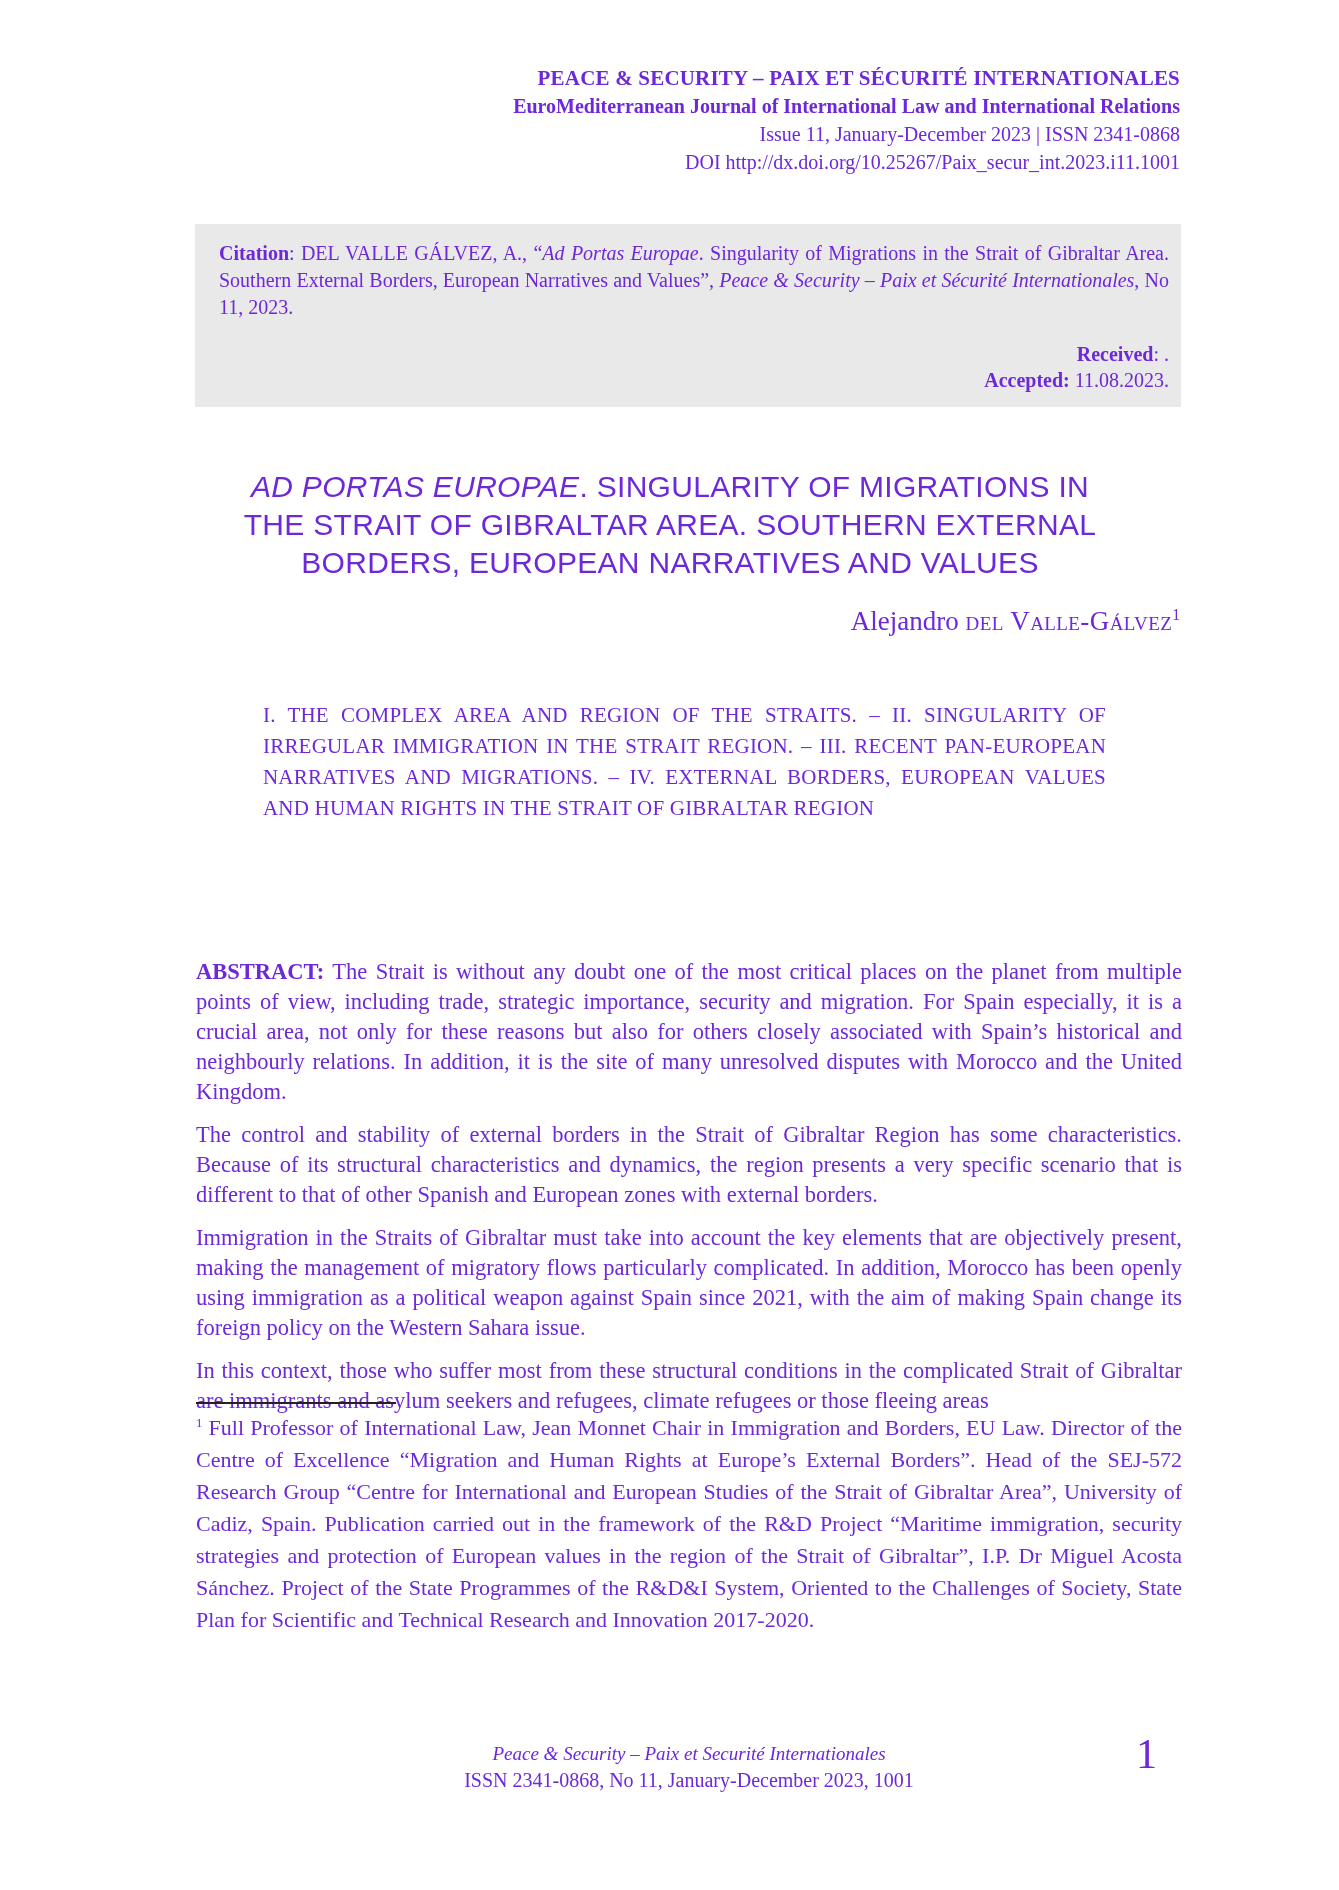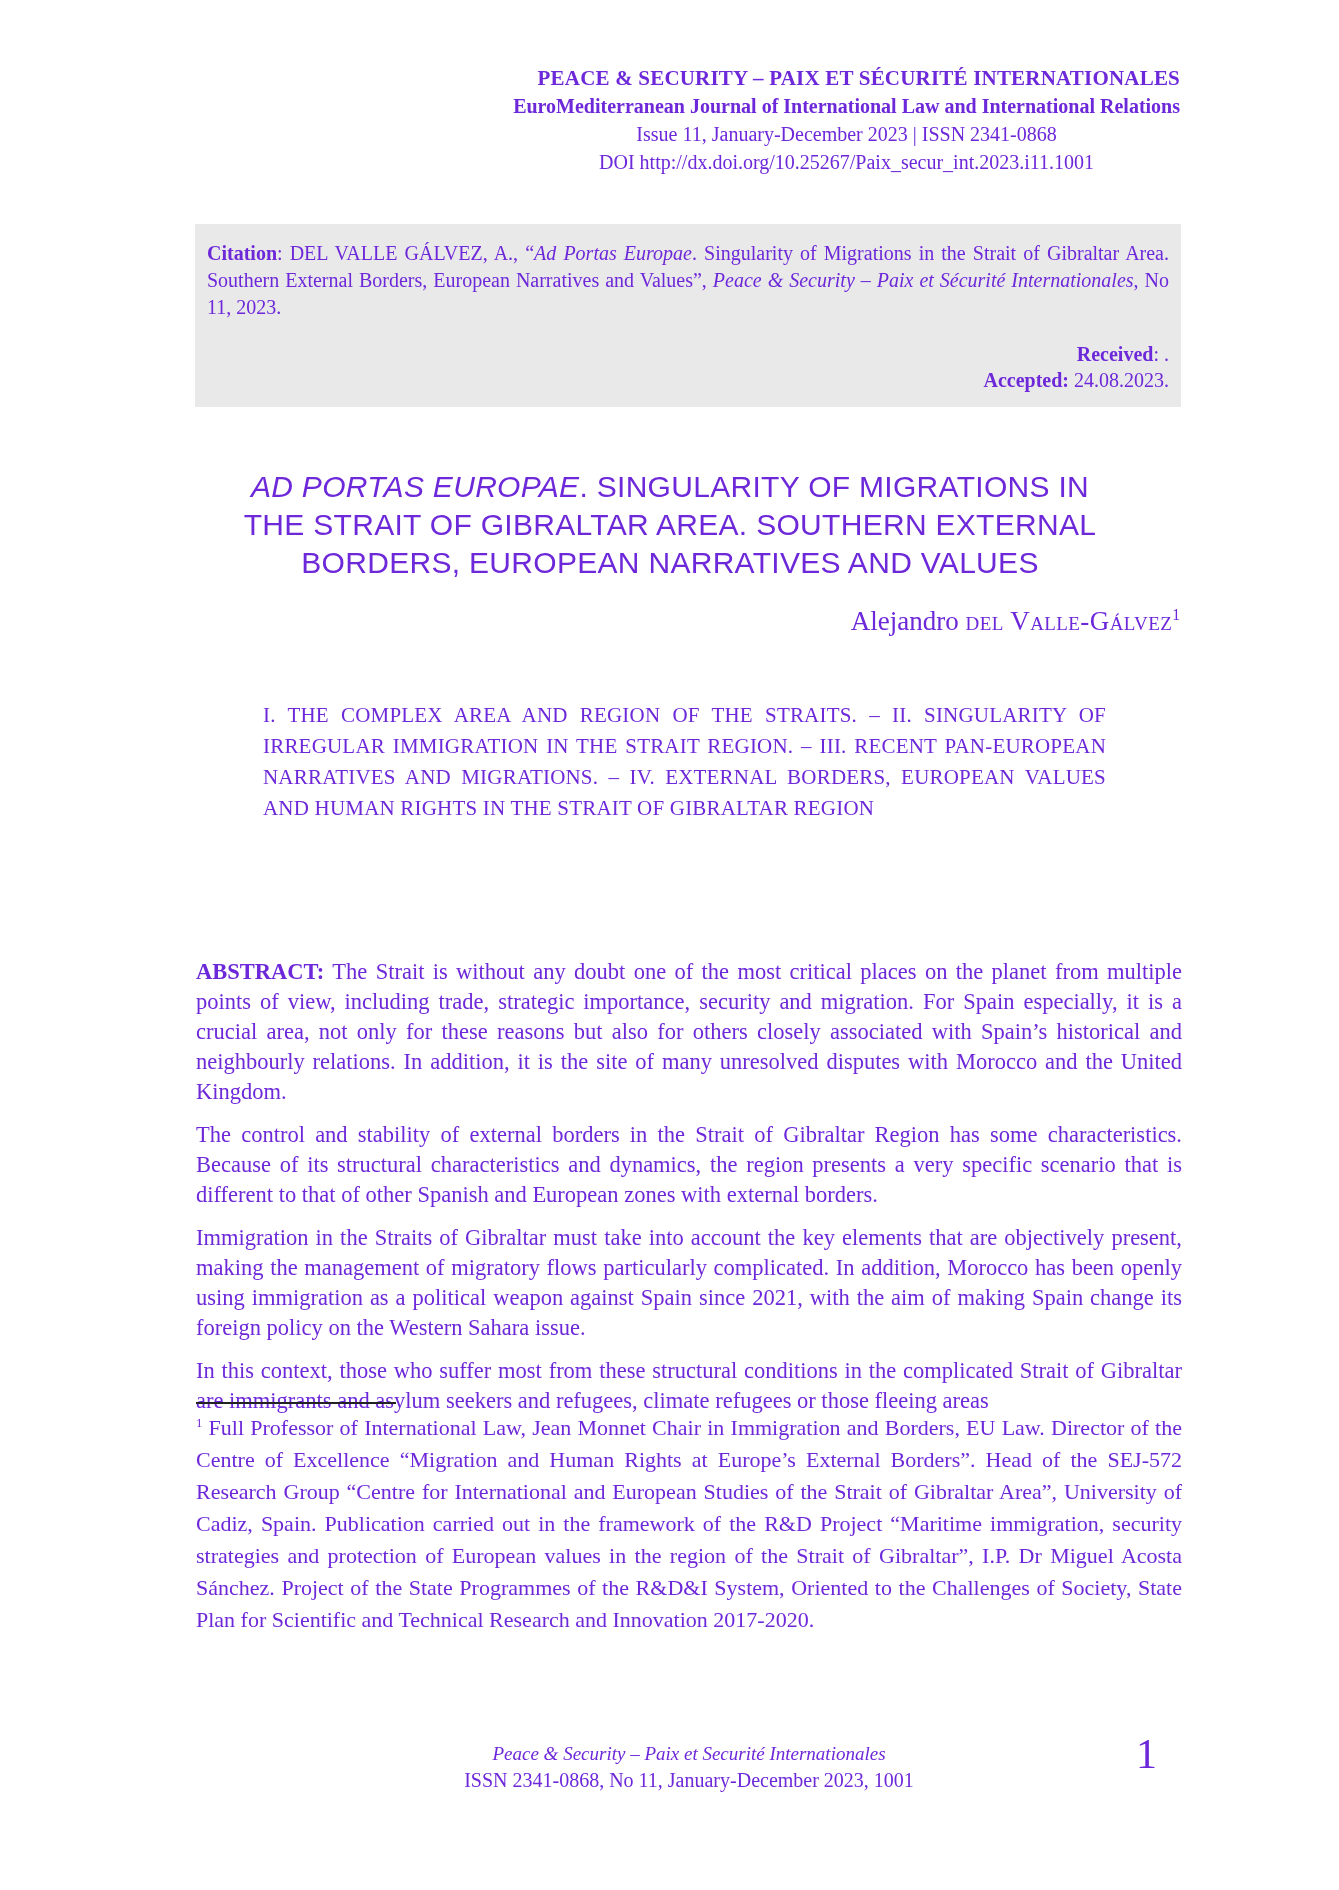--- a/index.html
+++ b/index.html
@@ -5,26 +5,26 @@
   html, body { margin:0; padding:0; background:#ffffff; }
   .page {
     position:relative; width:1339px; height:1890px; background:#ffffff;
     font-family:"Liberation Serif", serif; color:#6d28d9; overflow:hidden;
   }
 
   
   .masthead { position:absolute; top:64px; right:159px; text-align:right; line-height:28px; }
   .masthead .m1 { font-weight:bold; font-size:21px; letter-spacing:0.2px; }
   .masthead .m2 { font-weight:bold; font-size:20px; }
-  .masthead .m3 { font-size:20px;text-align:center; }
+  .masthead .m3 { font-size:20px; }
 
   
   .citation-box {
     position:absolute; left:195px; top:224px; width:986px; box-sizing:border-box;
-    background:#e9e9e9; padding:16px 12px 14px 12px; font-size:20px; line-height:27px;
+    background:#e9e9e9; padding:16px 12px 14px 24px; font-size:20px; line-height:27px;
   }
   .citation-box p { margin:0; text-align:justify; }
   .citation-box .meta { margin-top:20px; line-height:26px; text-align:right; }
 
   
   .article-title {
     position:absolute; top:468px; left:177px; width:986px; text-align:center;
     font-family:"Liberation Sans", sans-serif; font-size:30px; line-height:38px;
     letter-spacing:0.3px; font-weight:normal; margin:0;
   }
@@ -66,21 +66,21 @@
 
   <header class="masthead">
     <div class="m1">PEACE &amp; SECURITY – PAIX ET SÉCURITÉ INTERNATIONALES</div>
     <div class="m2">EuroMediterranean Journal of International Law and International Relations</div>
     <div class="m3">Issue 11, January-December 2023 | ISSN 2341-0868</div>
     <div class="m3">DOI http://dx.doi.org/10.25267/Paix_secur_int.2023.i11.1001</div>
   </header>
 
   <section class="citation-box">
     <p class="cite"><b>Citation</b><span>: DEL VALLE GÁLVEZ, A., “</span><i>Ad Portas Europae</i><span>. Singularity of Migrations in the Strait of Gibraltar Area. Southern External Borders, European Narratives and Values”, </span><i>Peace &amp; Security – Paix et Sécurité Internationales</i><span>, No 11, 2023.</span></p>
-    <p class="meta"><b>Received</b><span>: .</span><br><b>Accepted:</b><span> 24.08.2023.</span></p>
+    <p class="meta"><b>Received</b><span>: .</span><br><b>Accepted:</b><span> 11.08.2023.</span></p>
   </section>
 
   <h1 class="article-title"><span><i>AD PORTAS EUROPAE</i><span>. SINGULARITY OF MIGRATIONS IN</span></span><br><span>THE STRAIT OF GIBRALTAR AREA. SOUTHERN EXTERNAL</span><br><span>BORDERS, EUROPEAN NARRATIVES AND VALUES</span></h1>
 
   <div class="author-line"><span>Alejandro </span><span class="sc">del Valle-Gálvez</span><sup>1</sup></div>
 
   <p class="outline">I. THE COMPLEX AREA AND REGION OF THE STRAITS. – II. SINGULARITY OF IRREGULAR IMMIGRATION IN THE STRAIT REGION. – III. RECENT PAN-EUROPEAN NARRATIVES AND MIGRATIONS. – IV. EXTERNAL BORDERS, EUROPEAN VALUES AND HUMAN RIGHTS IN THE STRAIT OF GIBRALTAR REGION</p>
 
   <section class="body-text">
     <p><b>ABSTRACT:</b><span> The Strait is without any doubt one of the most critical places on the planet from multiple points of view, including trade, strategic importance, security and migration. For Spain especially, it is a crucial area, not only for these reasons but also for others closely associated with Spain’s historical and neighbourly relations. In addition, it is the site of many unresolved disputes with Morocco and the United Kingdom.</span></p>

